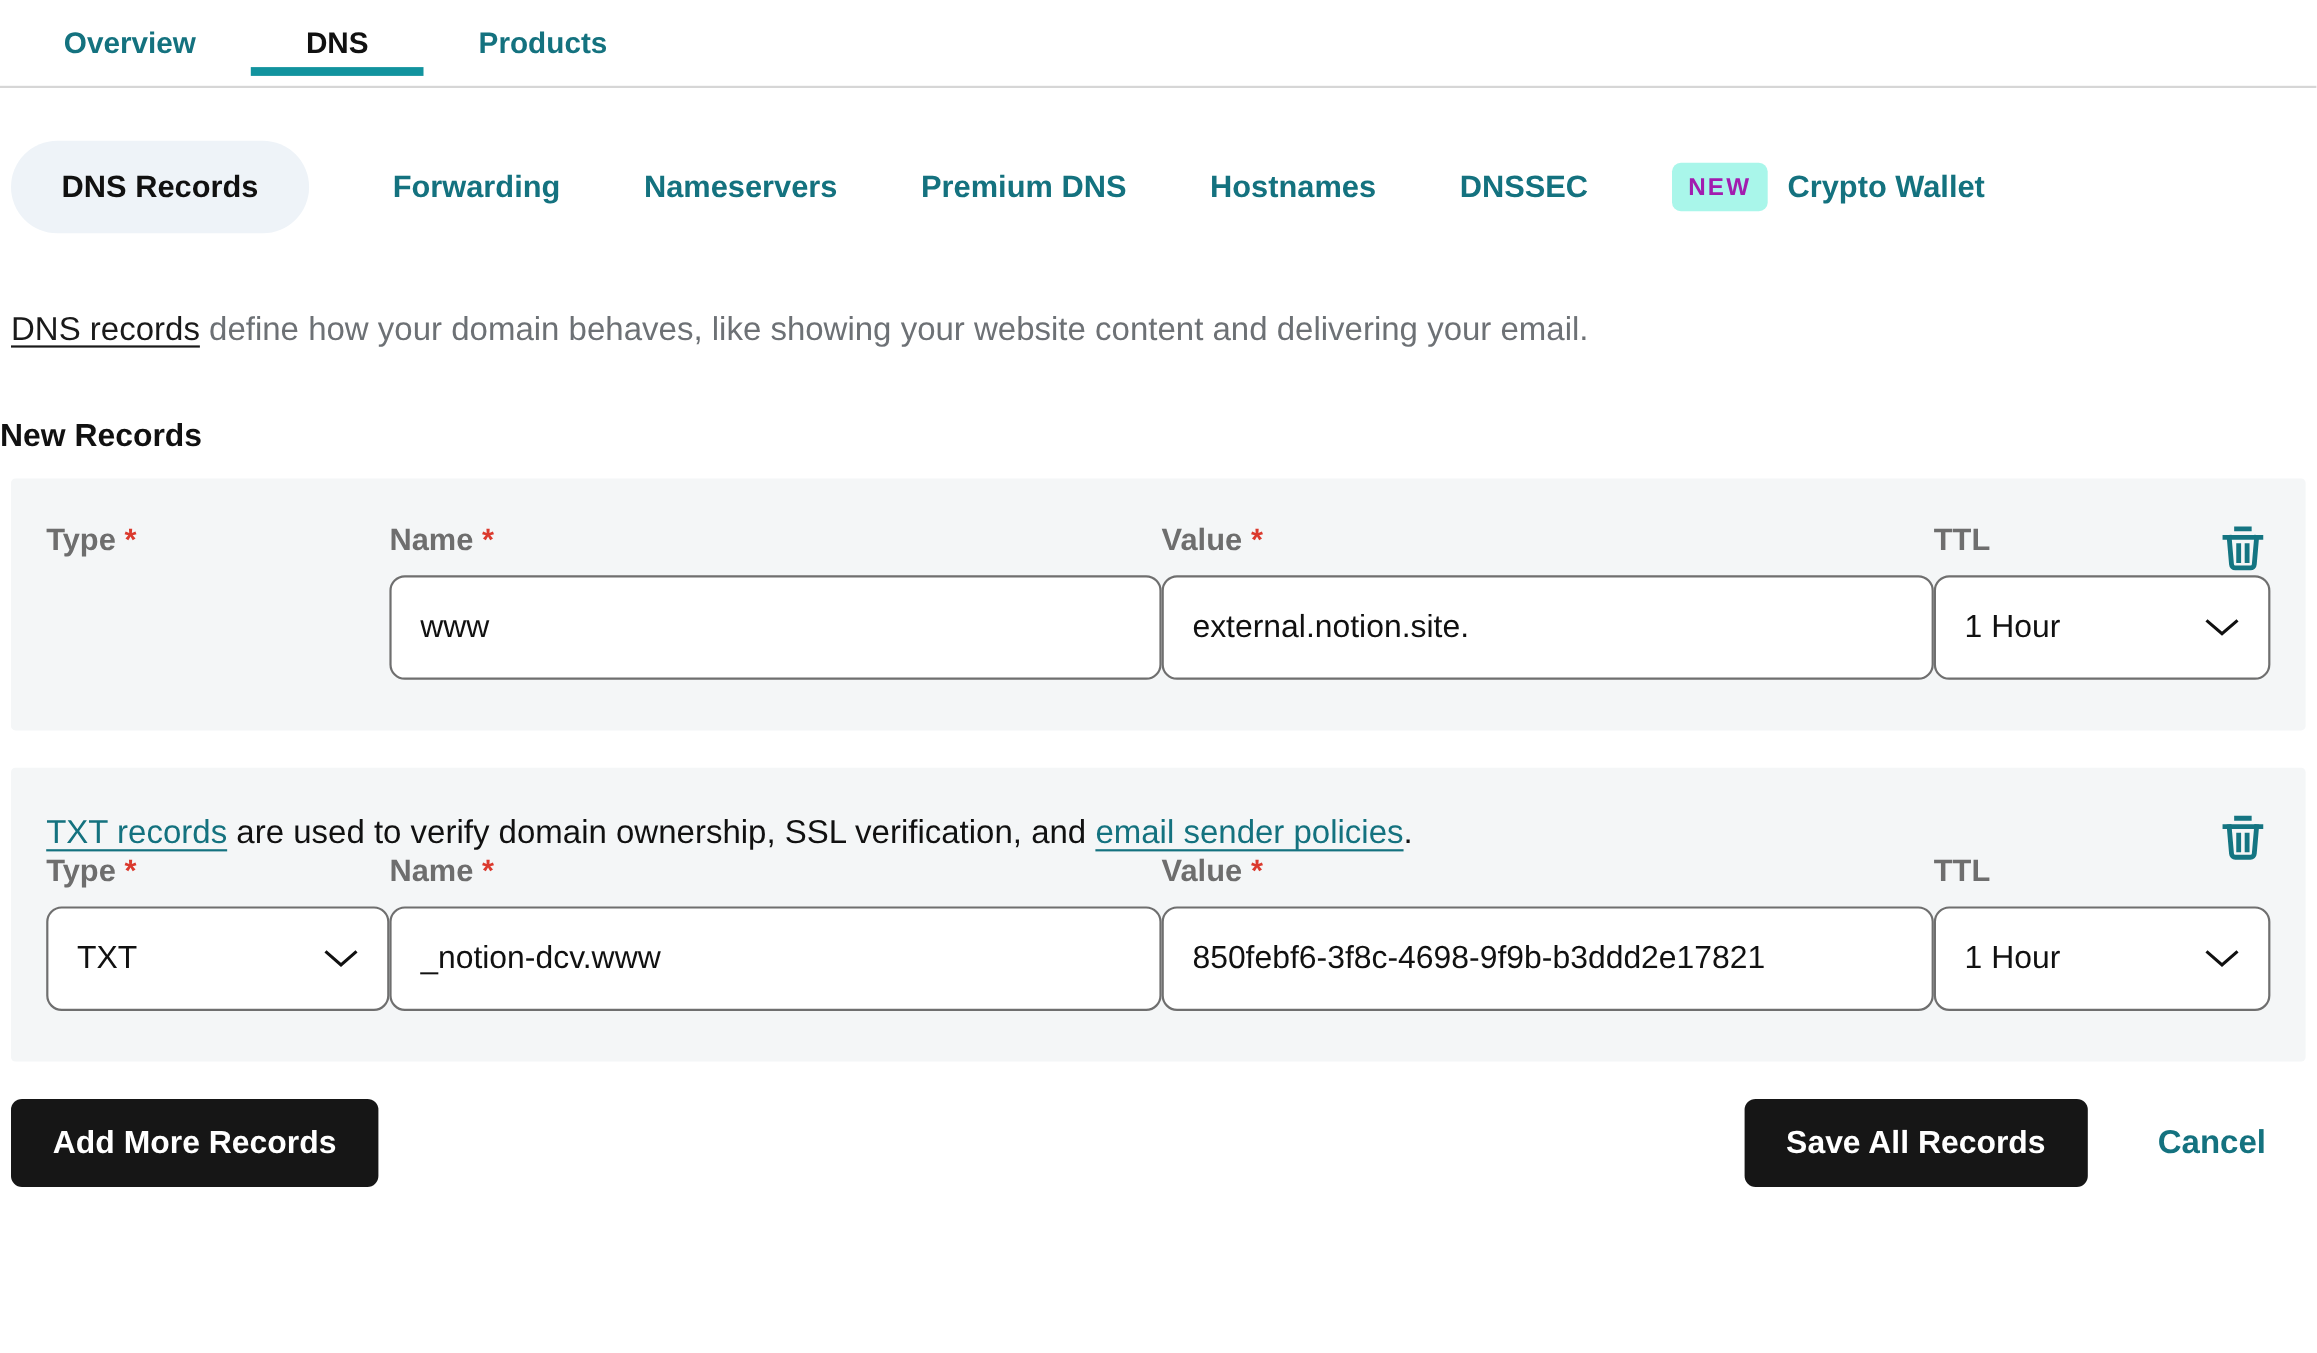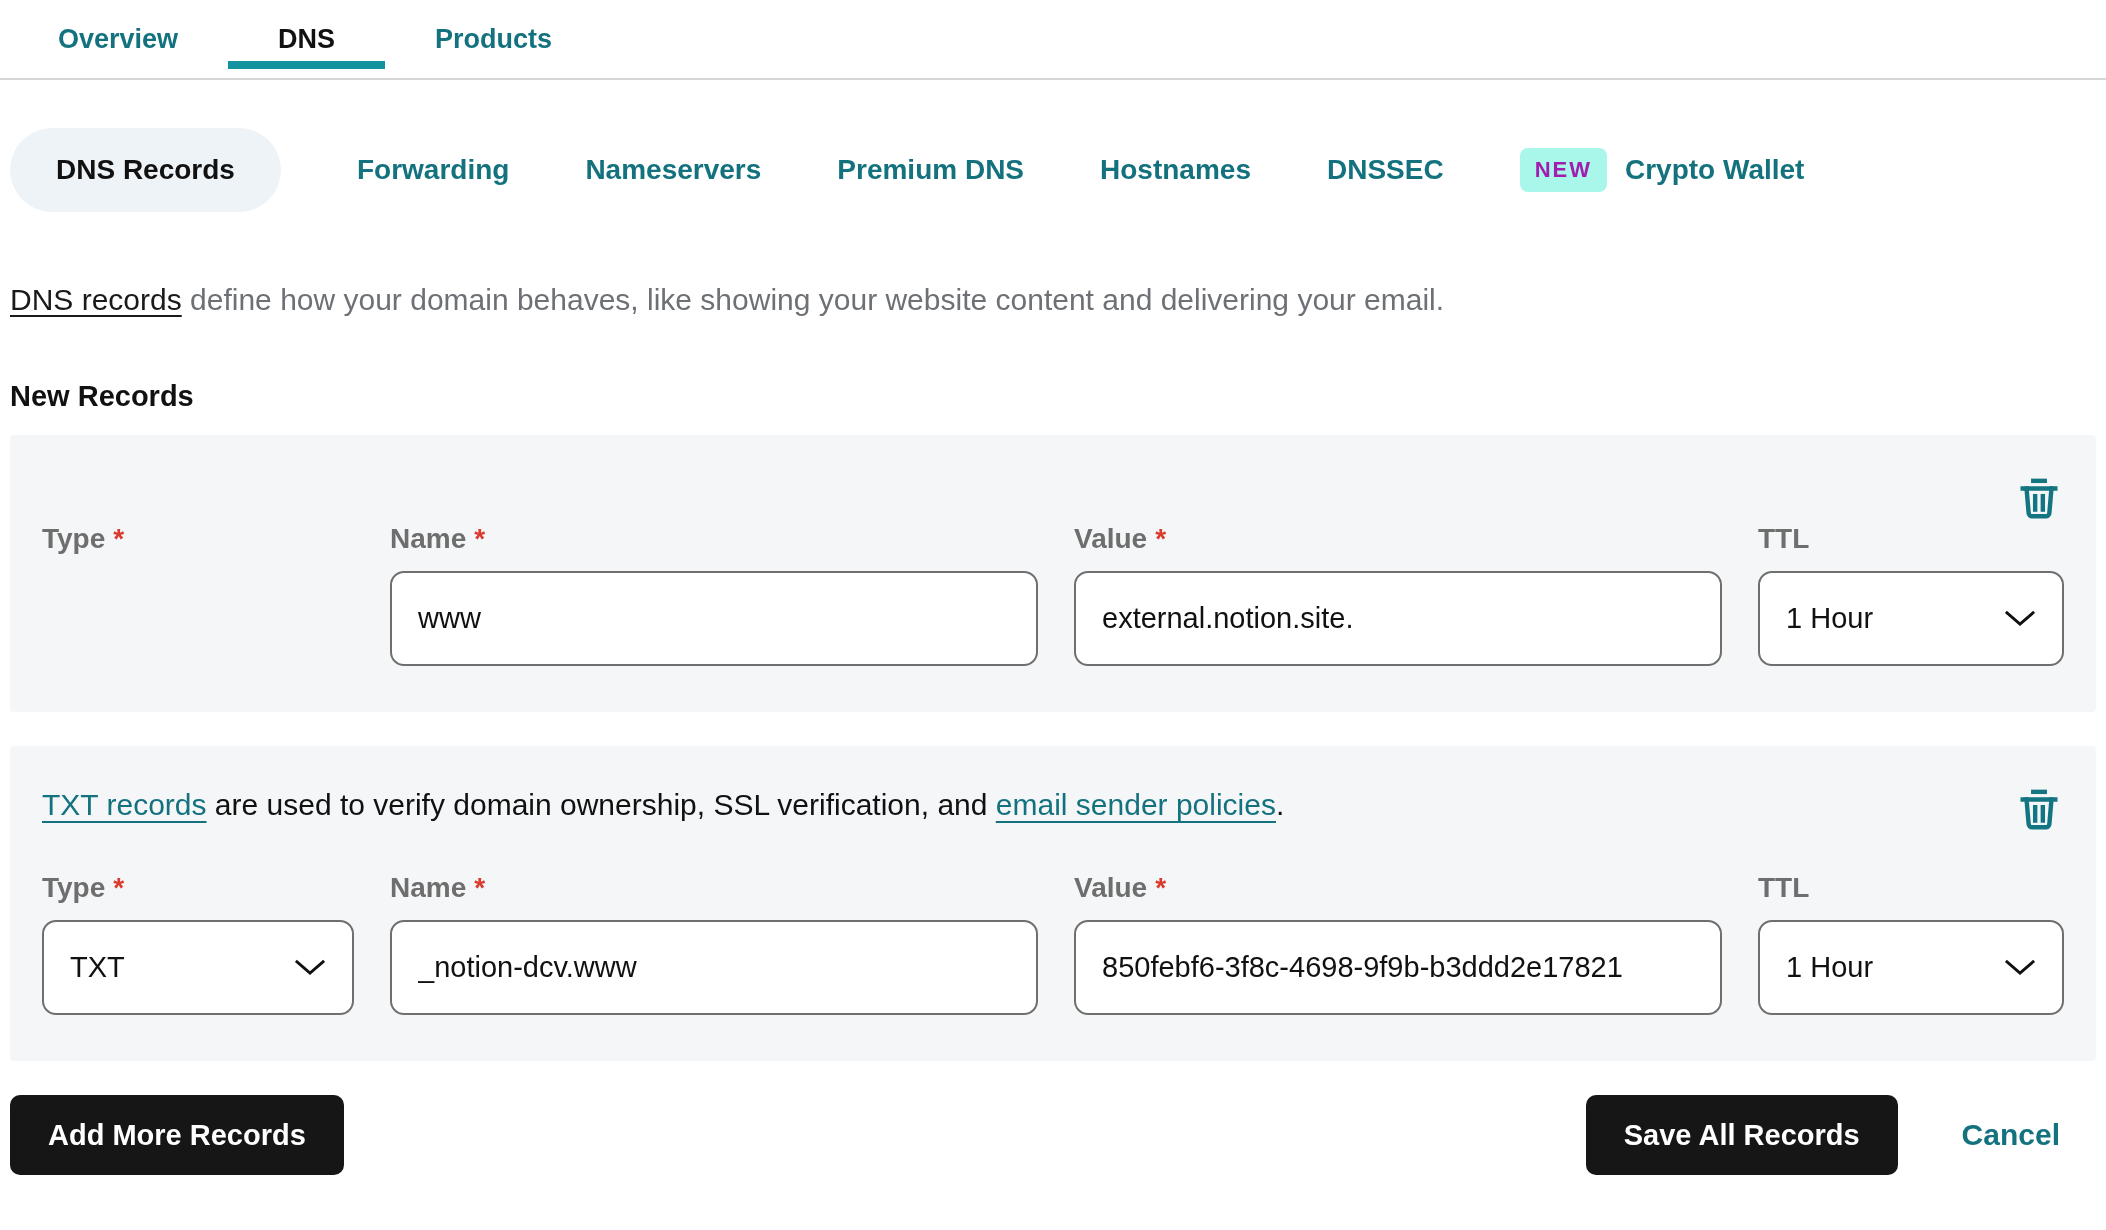--- a/index.html
+++ b/index.html
@@ -84,21 +84,21 @@
   }
   .intro a {
     color: #1a1a1a;
     text-decoration: underline;
     text-underline-offset: 5px;
     text-decoration-thickness: 2px;
     cursor: pointer;
   }
 
   .section-title {
-    margin: 62px 10px 0 10px;
+    margin: 62px 10px 0 0;
     font-size: 29px;
     font-weight: 700;
     color: #111;
   }
 
   
   .card {
     margin: 22px 10px 0 10px;
     background: #f4f6f7;
     border-radius: 4px;
@@ -125,24 +125,22 @@
     right: 34px;
     width: 46px;
     height: 50px;
     background: none;
     border: none;
     cursor: pointer;
     padding: 0;
   }
 
   .form-row {
-    margin-top: 48px;
     display: grid;
     grid-template-columns: 312px 1fr 1fr 306px;
-    column-gap: 36px;
   }
   .field-label {
     font-size: 28px;
     font-weight: 700;
     color: #6e6e6e;
     margin-bottom: 16px;
   }
   .req { color: #db3a2e; margin-left: 8px; font-weight: 700; }
   .text-input, .select {
     width: 100%;

